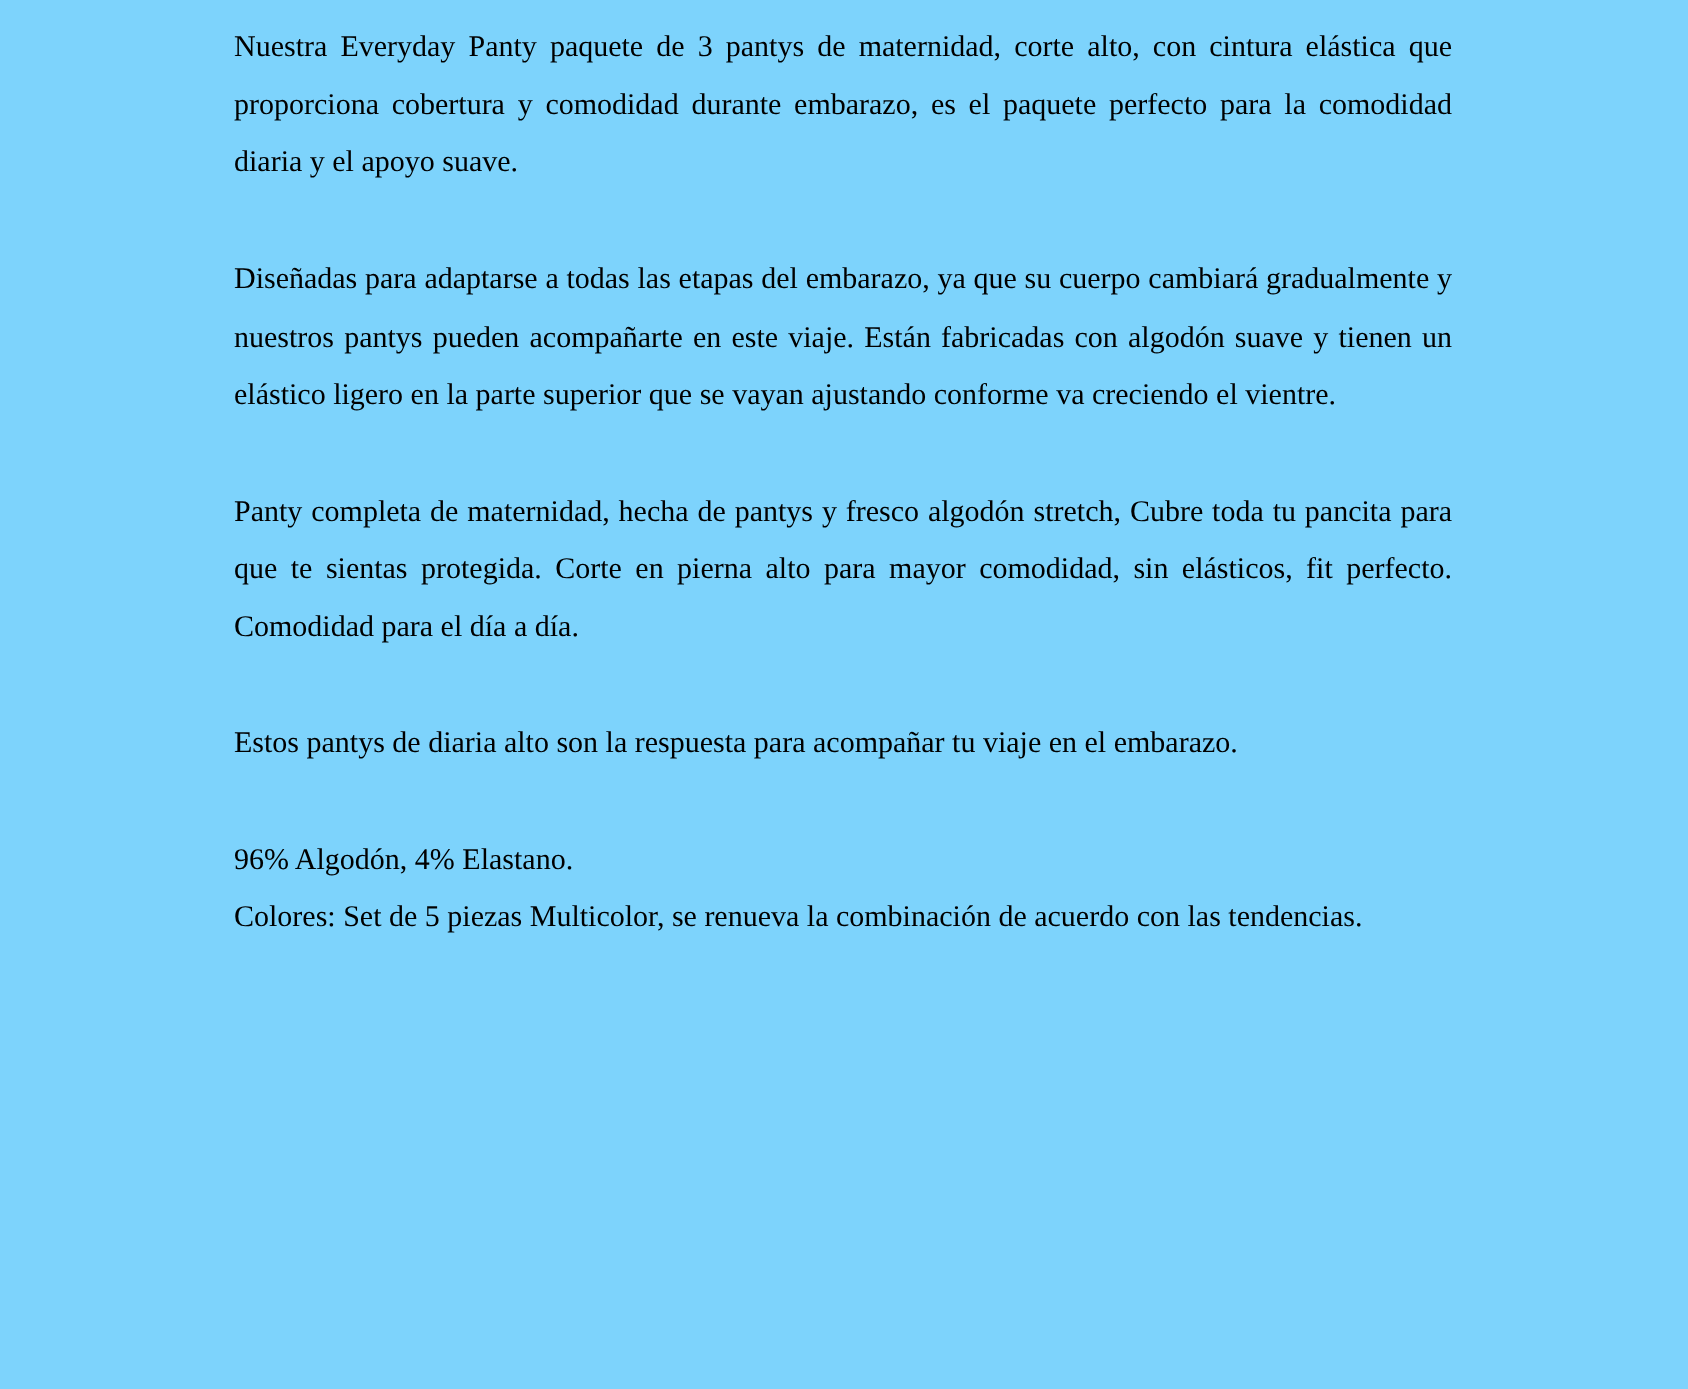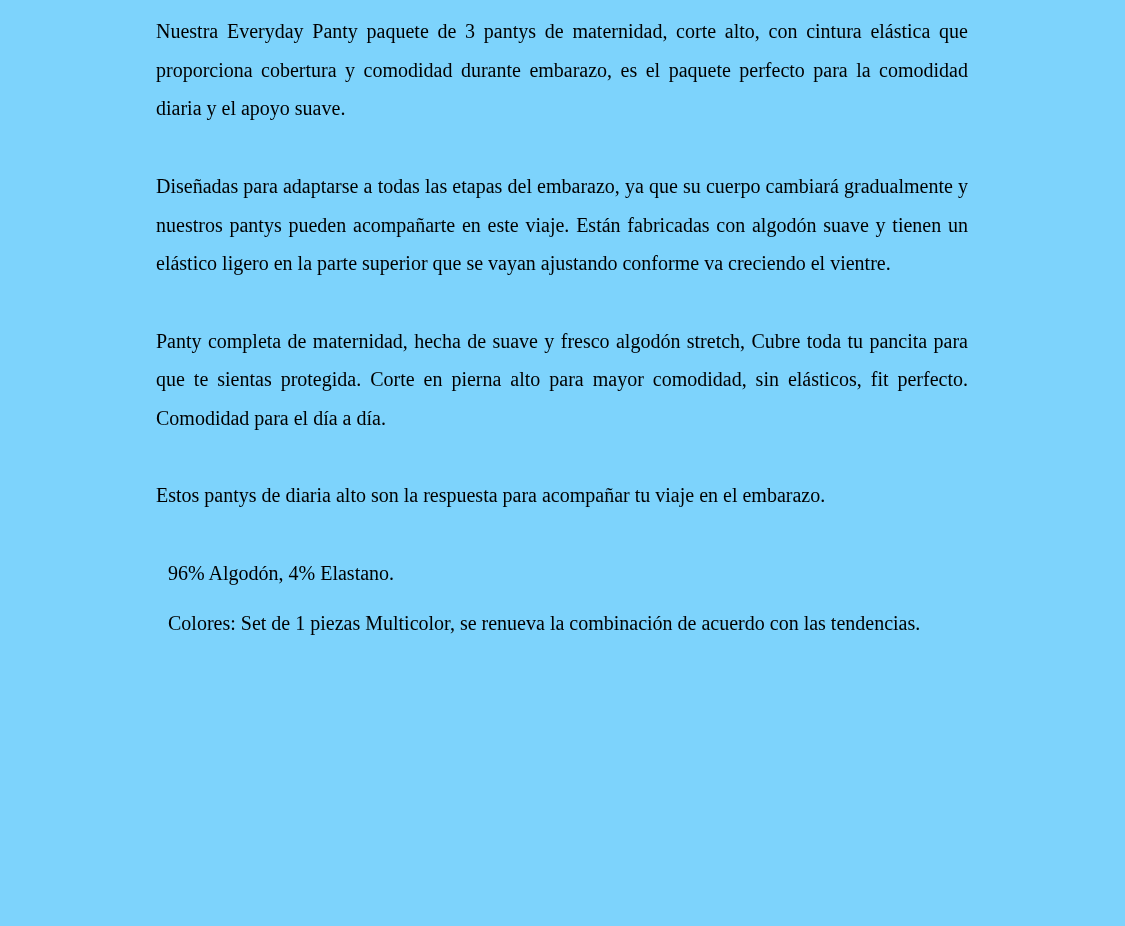--- a/index.html
+++ b/index.html
@@ -22,28 +22,28 @@
     font-family: "Liberation Serif", "DejaVu Serif", serif;
     font-size: 20px;
     line-height: 38.7px;
   }
   .para {
     margin: 0 0 38.7px 0;
     text-align: justify;
     text-justify: inter-word;
   }
   .detail-line {
-    margin: 12px;
+    margin: 0;
     text-align: justify;
     text-justify: inter-word;
   }
 </style>
 </head>
 <body>
 
 <div class="page">
   <p class="para">Nuestra Everyday Panty paquete de 3 pantys de maternidad, corte alto, con cintura elástica que proporciona cobertura y comodidad durante embarazo, es el paquete perfecto para la comodidad diaria y el apoyo suave.</p>
   <p class="para">Diseñadas para adaptarse a todas las etapas del embarazo, ya que su cuerpo cambiará gradualmente y nuestros pantys pueden acompañarte en este viaje. Están fabricadas con algodón suave y tienen un elástico ligero en la parte superior que se vayan ajustando conforme va creciendo el vientre.</p>
-  <p class="para">Panty completa de maternidad, hecha de suave y fresco algodón stretch, Cubre toda tu pancita para que te sientas protegida. Corte en pierna alto para mayor comodidad, sin elásticos, fit perfecto. Comodidad para el día a día.</p>
+  <p class="para">Panty completa de maternidad, hecha de pantys y fresco algodón stretch, Cubre toda tu pancita para que te sientas protegida. Corte en pierna alto para mayor comodidad, sin elásticos, fit perfecto. Comodidad para el día a día.</p>
   <p class="para">Estos pantys de diaria alto son la respuesta para acompañar tu viaje en el embarazo.</p>
   <p class="detail-line">96% Algodón, 4% Elastano.</p>
-  <p class="detail-line">Colores: Set de 1 piezas Multicolor, se renueva la combinación de acuerdo con las tendencias.</p>
+  <p class="detail-line">Colores: Set de 5 piezas Multicolor, se renueva la combinación de acuerdo con las tendencias.</p>
 </div>
 
 </body></html>

